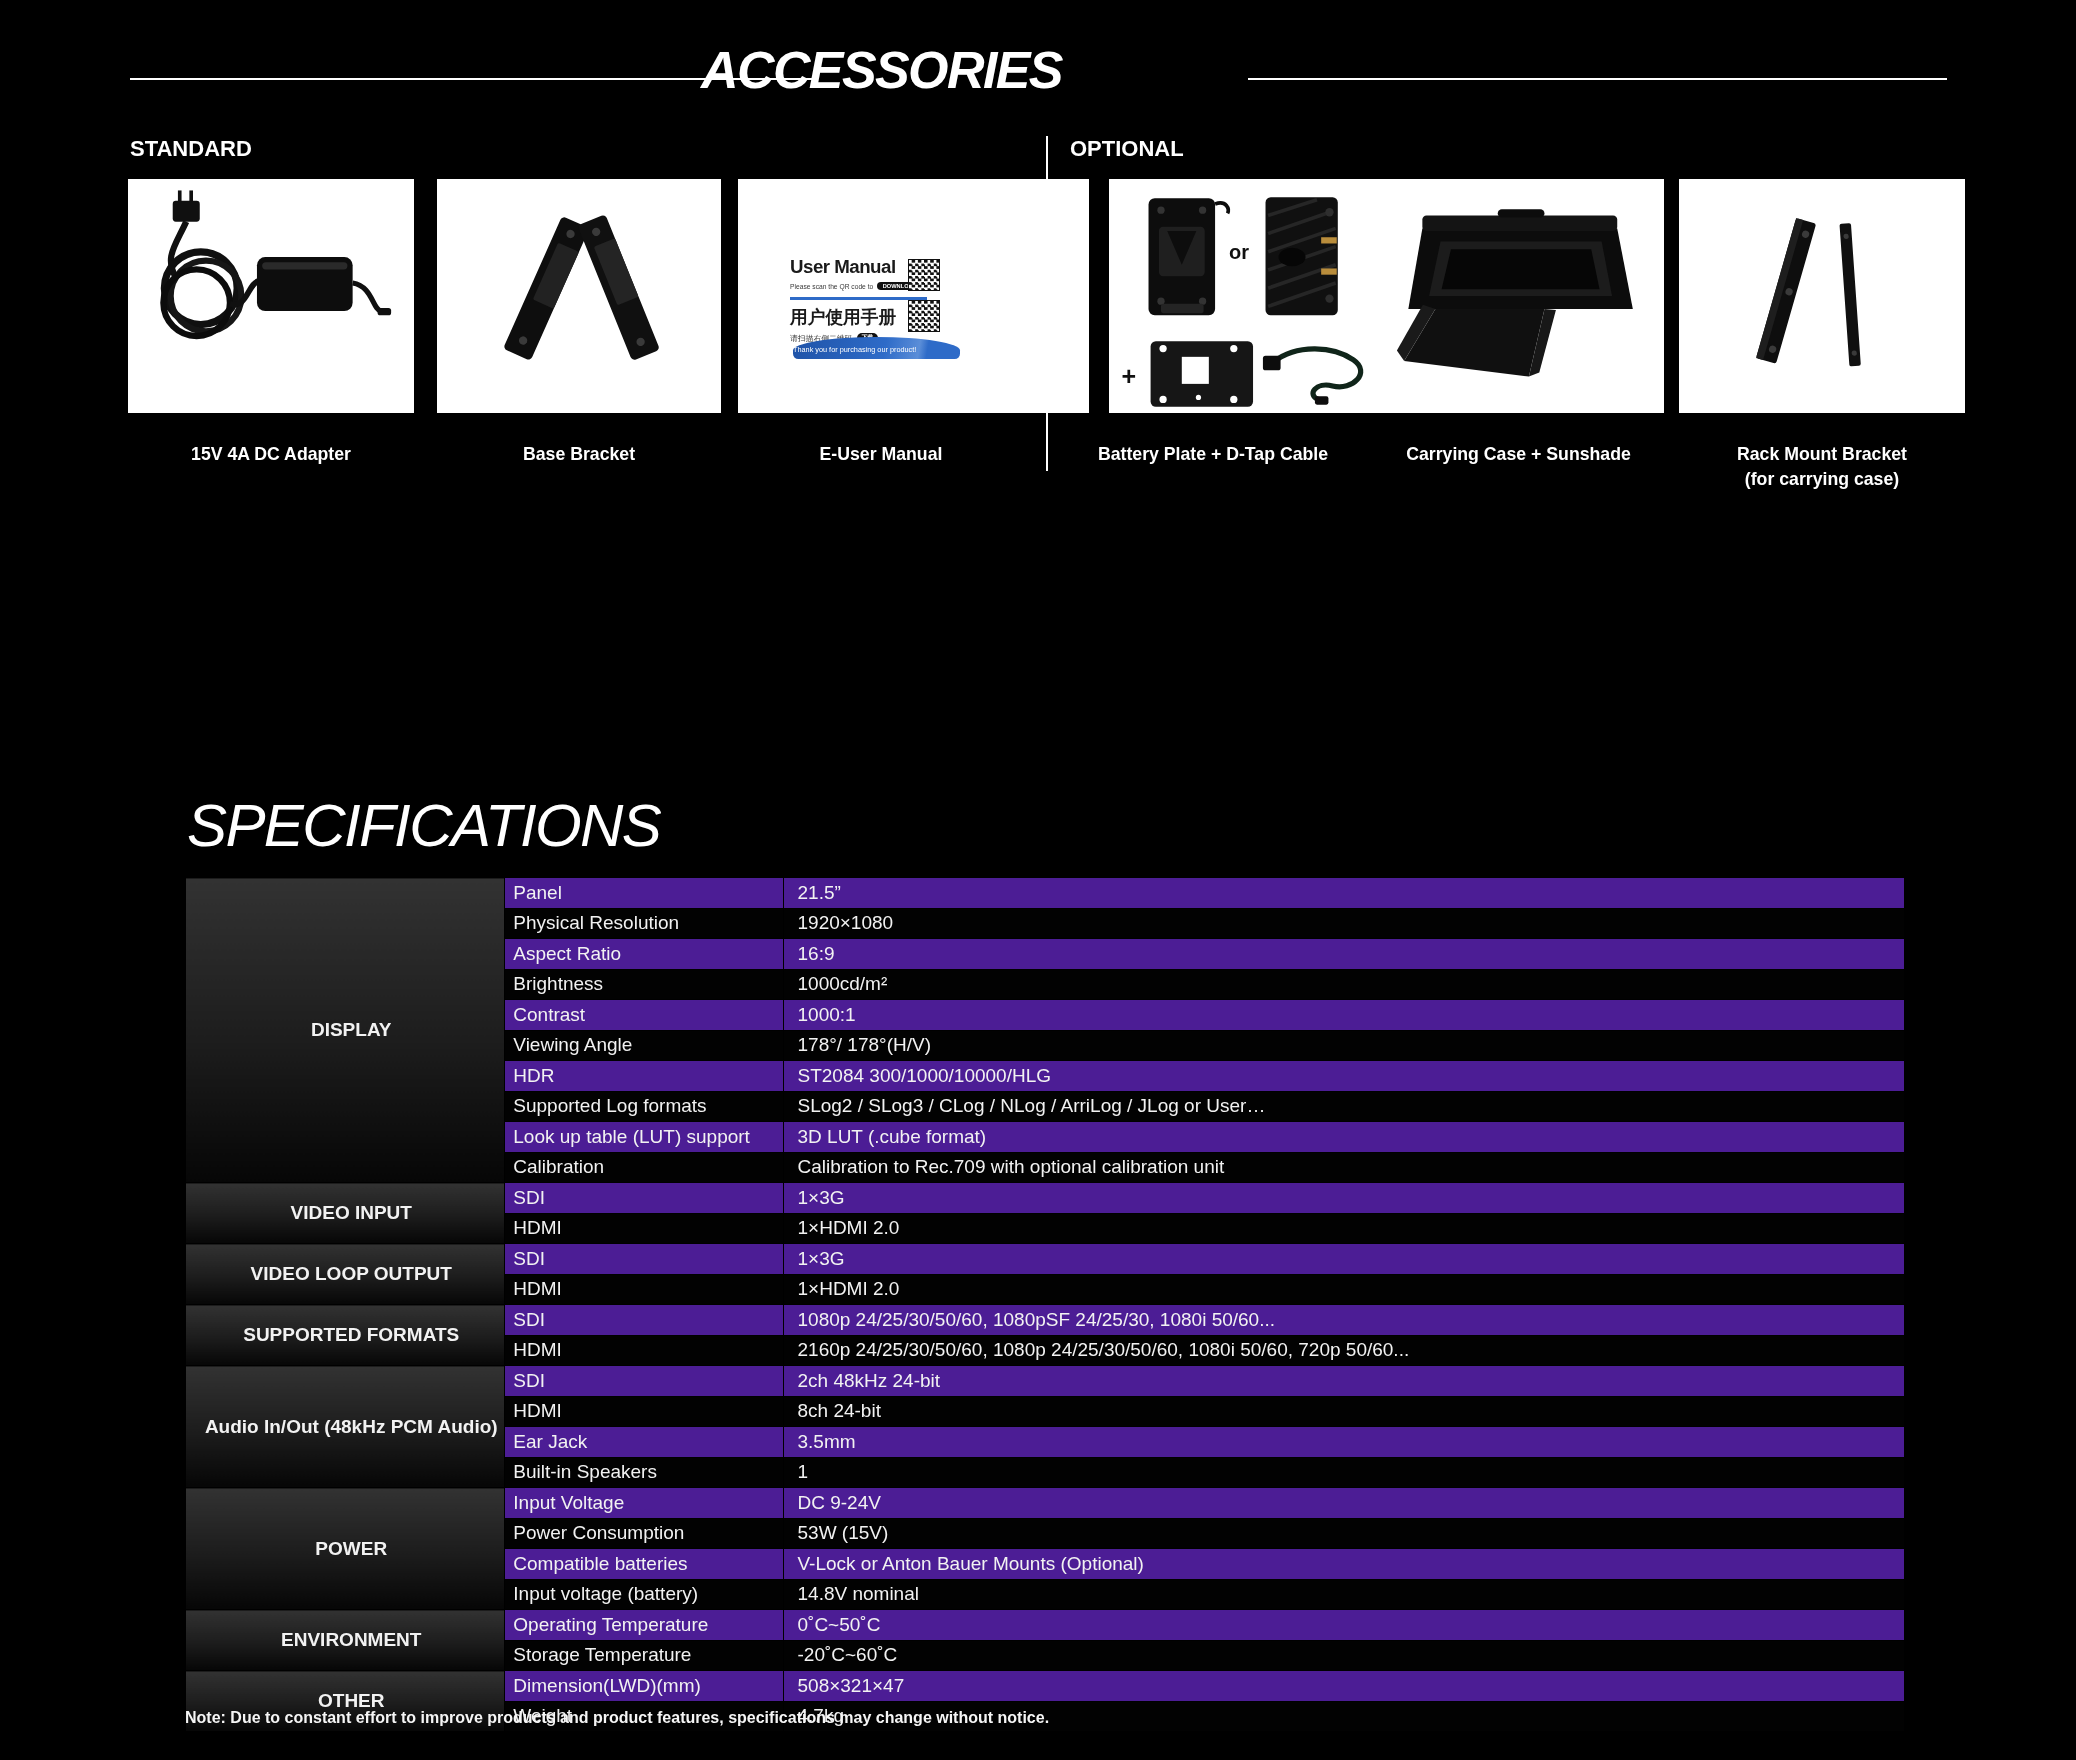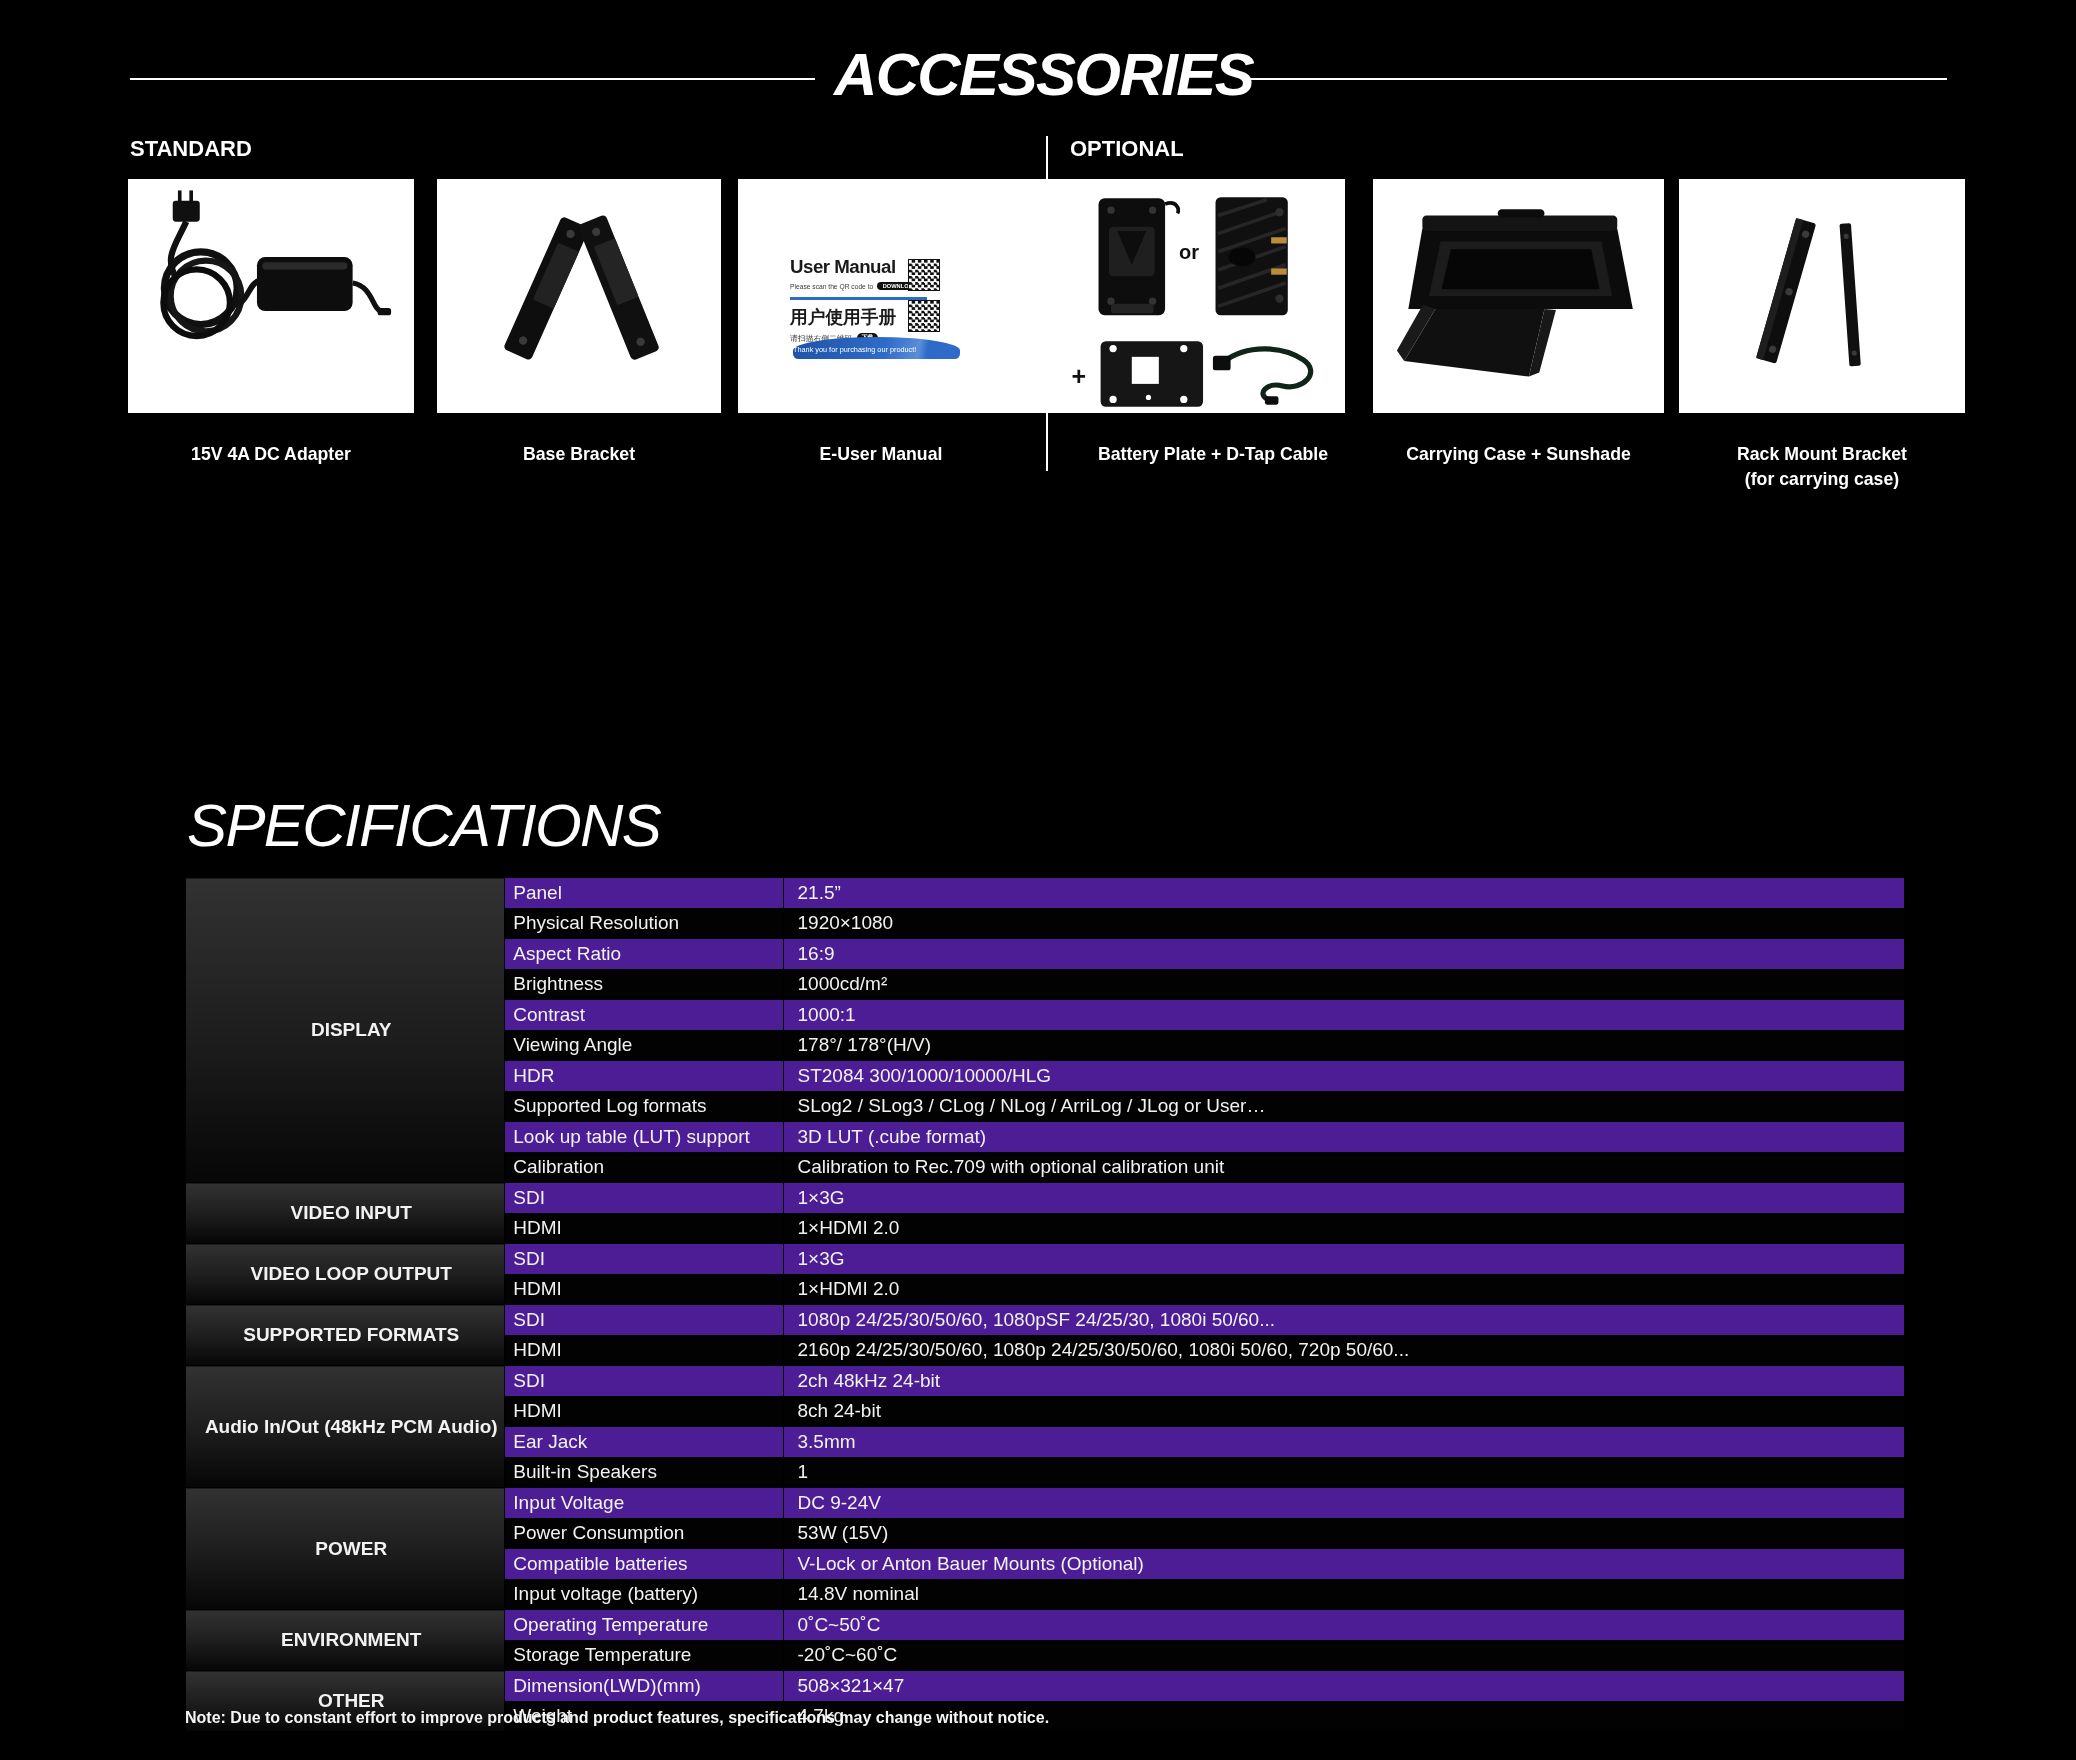--- a/index.html
+++ b/index.html
@@ -5,22 +5,22 @@
   html,body{margin:0;padding:0;}
   body{
     width:2077px;height:1761px;position:relative;overflow:hidden;
     background:#000;font-family:"Liberation Sans","DejaVu Sans",sans-serif;
     -webkit-font-smoothing:antialiased;
   }
   .abs{position:absolute;}
 
   
   .page-title{
-    left:701px;top:40px;width:685px;text-align:center;
-    font-size:60px;font-weight:bold;font-style:italic;letter-spacing:-1.6px;color:#fff;
+    left:701px;top:40px;width:685px;
+    font-size:52px;font-weight:bold;font-style:italic;letter-spacing:-1.6px;color:#fff;
   }
   .hline{height:2.1px;background:#fff;top:78px;}
   .hline.left{left:130px;width:685px;}
   .hline.right{left:1248px;width:699px;}
 
   .group-label{font-size:22px;font-weight:bold;color:#fff;top:136px;}
   .vdivider{left:1046px;top:136px;width:1.6px;height:335px;background:#fff;}
 
   
   .card{top:179px;height:234px;background:#fff;}
@@ -137,21 +137,21 @@
     <div class="mc-cnsub">
       <span>请扫描右侧二维码</span>
       <span class="pill">下载</span>
     </div>
     <div class="qr q1"></div>
     <div class="qr q2"></div>
   </div>
   <div class="mc-band">Thank you for purchasing our product!</div>
 </div>
 
-<div class="abs card" style="left:1059px;width:286px;">
+<div class="abs card" style="left:1109px;width:286px;">
   <svg viewBox="0 0 550 450">
     <rect x="76" y="37" width="128" height="225" rx="12" fill="#0d0d0d"></rect>
     <rect x="96" y="92" width="88" height="95" rx="8" fill="#1f1f1f"></rect>
     <path d="M112 100 L168 100 L140 165 Z" fill="#0d0d0d"></path>
     <circle cx="100" cy="60" r="7" fill="#333"></circle>
       <circle cx="180" cy="60" r="7" fill="#333"></circle>
     <circle cx="100" cy="235" r="7" fill="#333"></circle>
       <circle cx="180" cy="235" r="7" fill="#333"></circle>
     <rect x="100" y="240" width="82" height="18" rx="4" fill="#242424"></rect>
     <path d="M204 48 C 226 40, 232 58, 228 66" stroke="#0d0d0d" stroke-width="7" fill="none"></path>

